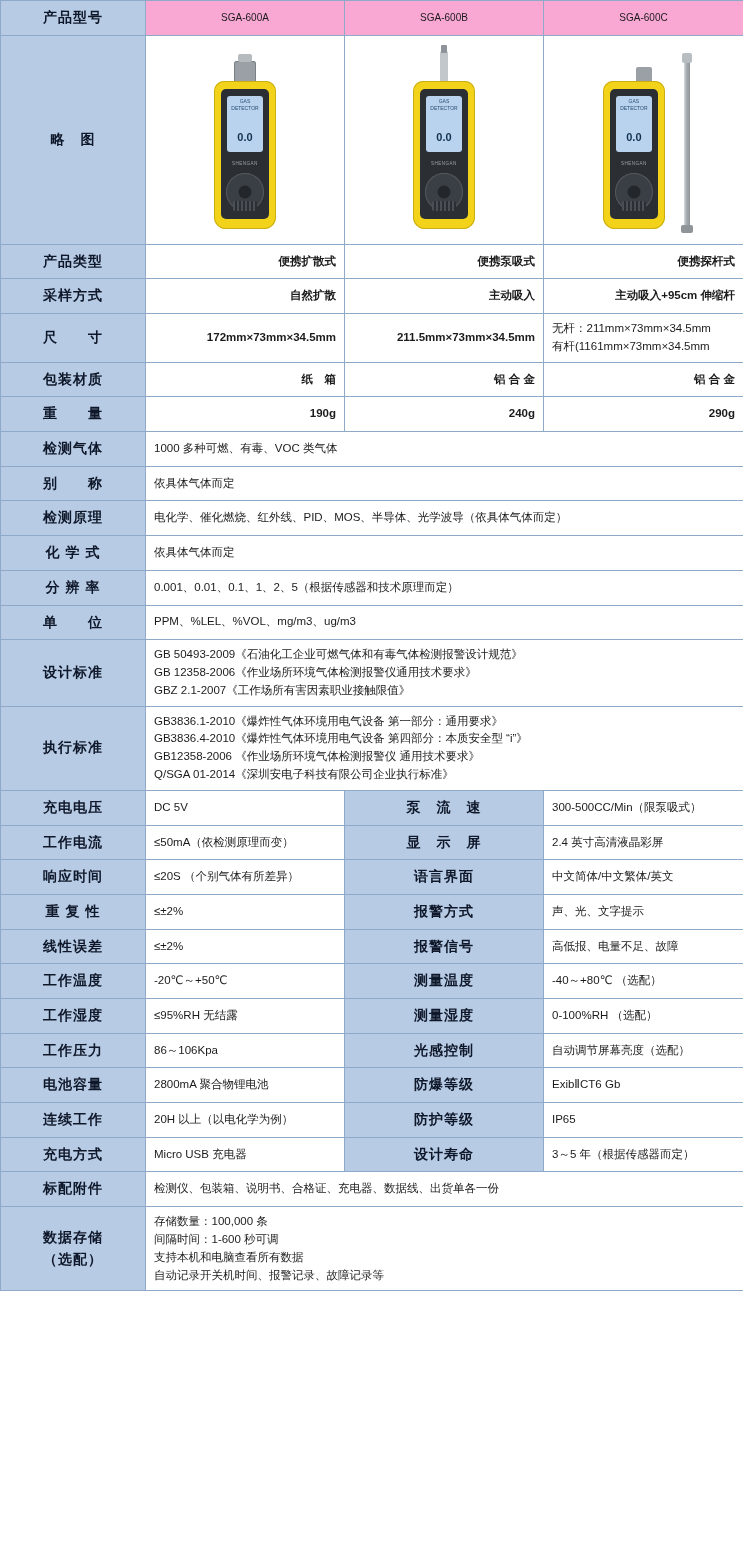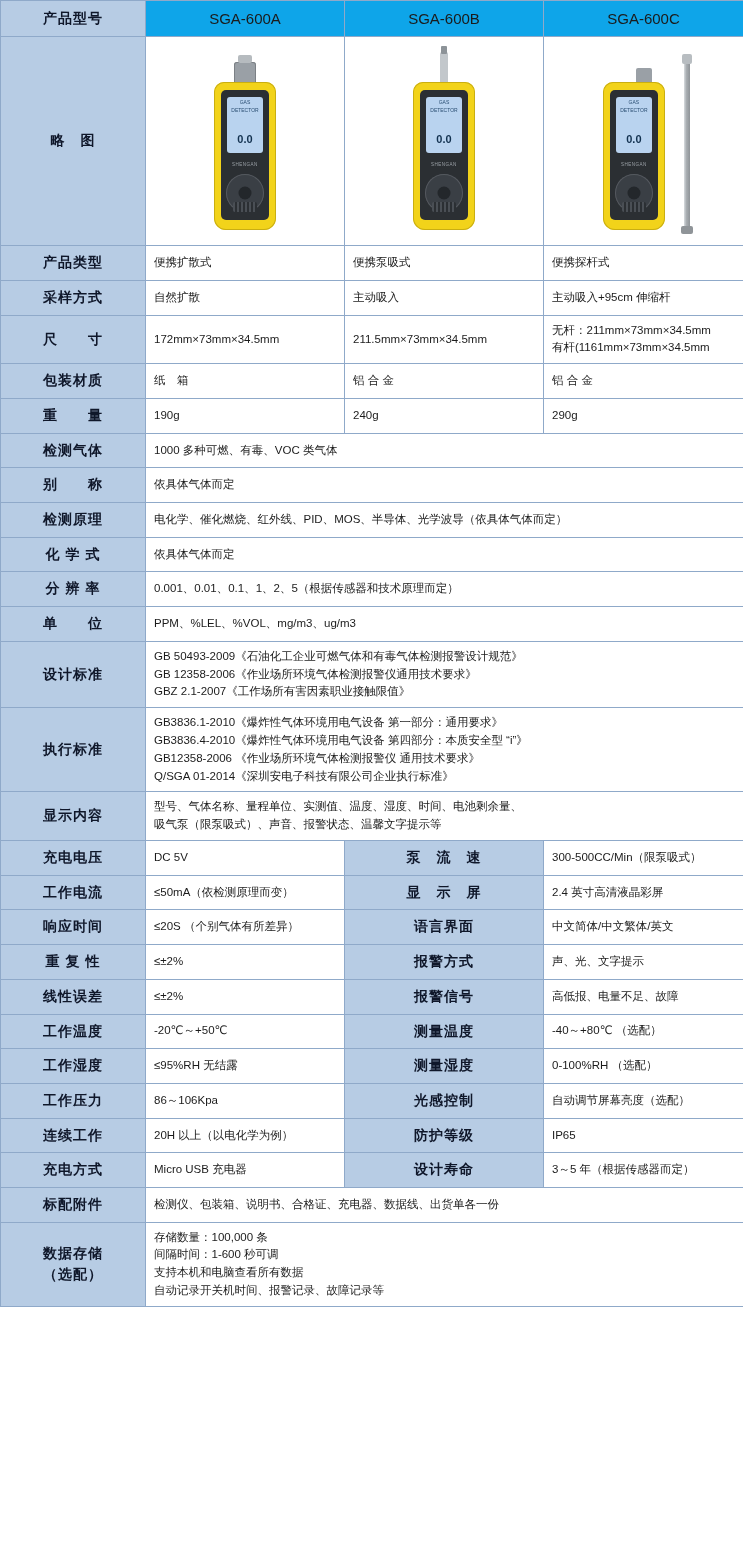--- a/index.html
+++ b/index.html
@@ -28,25 +28,25 @@
     color:#0f172a;
     font-size:14px;
     letter-spacing:1px;
   }
   .val{
     background:#ffffff;
     text-align:left;
     font-size:11.5px;
     color:#1b1b1b;
   }
-  .val.c{text-align:left;}
+  .val.c{text-align:right;font-weight:bold;}
   .hdr{
-    background:#0ea5e9;
+    background:#f9a8d4;
     text-align:center;
-    font-size:15px;
+    font-size:10px;
     color:#1b1b1b;
   }
   .imgcell{
     background:#ffffff;
     height:196px;
     text-align:center;
     padding:0;
   }
   .multiline div{white-space:nowrap;}
 
@@ -312,27 +312,20 @@
     <tr>
       <td class="lbl">执行标准</td>
       <td class="val multiline" colspan="3">
         <div>GB3836.1-2010《爆炸性气体环境用电气设备  第一部分：通用要求》</div>
         <div>GB3836.4-2010《爆炸性气体环境用电气设备  第四部分：本质安全型 “i”》</div>
         <div>GB12358-2006 《作业场所环境气体检测报警仪  通用技术要求》</div>
         <div>Q/SGA 01-2014《深圳安电子科技有限公司企业执行标准》</div>
       </td>
     </tr>
 
-    <tr>
-      <td class="lbl">显示内容</td>
-      <td class="val multiline" colspan="3">
-        <div>型号、气体名称、量程单位、实测值、温度、湿度、时间、电池剩余量、</div>
-        <div>吸气泵（限泵吸式）、声音、报警状态、温馨文字提示等</div>
-      </td>
-    </tr>
 
     <tr>
       <td class="lbl">充电电压</td>
       <td class="val">DC 5V</td>
       <td class="lbl">泵　流　速</td>
       <td class="val">300-500CC/Min（限泵吸式）</td>
     </tr>
     <tr>
       <td class="lbl">工作电流</td>
       <td class="val">≤50mA（依检测原理而变）</td>
@@ -367,20 +360,26 @@
       <td class="lbl">工作湿度</td>
       <td class="val">≤95%RH 无结露</td>
       <td class="lbl">测量湿度</td>
       <td class="val">0-100%RH （选配）</td>
     </tr>
     <tr>
       <td class="lbl">工作压力</td>
       <td class="val">86～106Kpa</td>
       <td class="lbl">光感控制</td>
       <td class="val">自动调节屏幕亮度（选配）</td>
+    </tr>
+    <tr>
+      <td class="lbl">电池容量</td>
+      <td class="val">2800mA 聚合物锂电池</td>
+      <td class="lbl">防爆等级</td>
+      <td class="val">ExibⅡCT6 Gb</td>
     </tr>
     <tr>
       <td class="lbl">连续工作</td>
       <td class="val">20H 以上（以电化学为例）</td>
       <td class="lbl">防护等级</td>
       <td class="val">IP65</td>
     </tr>
     <tr>
       <td class="lbl">充电方式</td>
       <td class="val">Micro USB 充电器</td>

